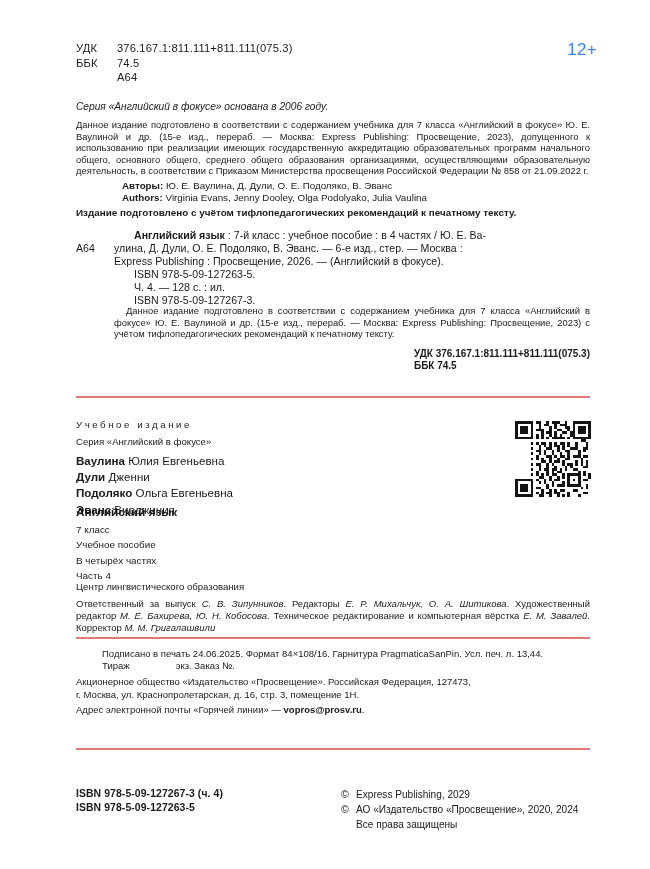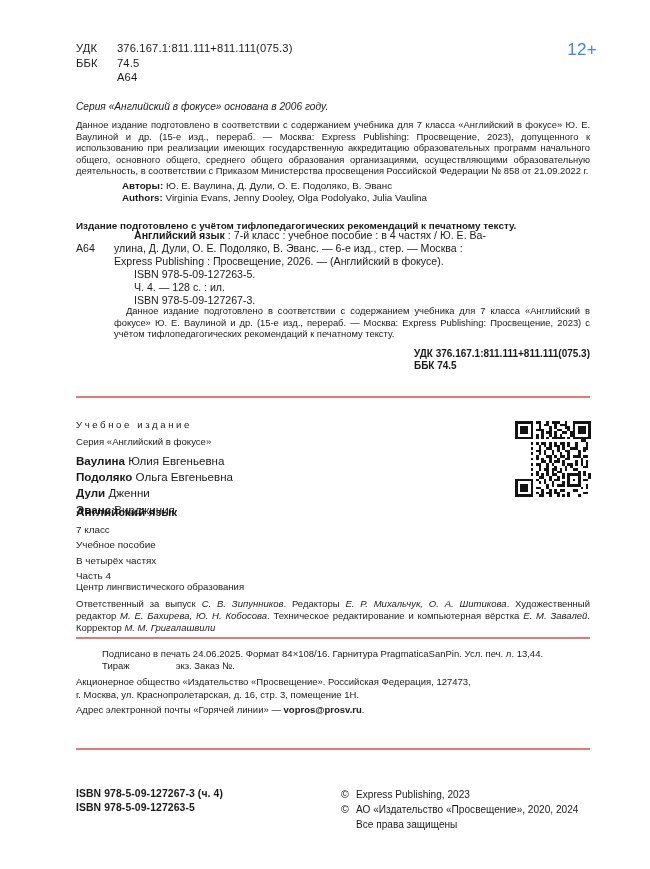--- a/index.html
+++ b/index.html
@@ -85,21 +85,21 @@
     top: 180px;
     width: 514px;
     font-size: 9.8px;
     line-height: 12.2px;
   }
   .authors-block .line { display: block; margin-left: 46px; }
 
   .tiflo-note {
     position: absolute;
     left: 76px;
-    top: 220px;
+    top: 207px;
     width: 514px;
     font-size: 9.9px;
     font-weight: bold;
     line-height: 12px;
   }
 
   
   .cip {
     position: absolute;
     left: 76px;
@@ -347,22 +347,22 @@
 
   <div class="rule r1"></div>
   <div class="rule r2"></div>
   <div class="rule r3"></div>
 
   <div class="imprint-kicker">Учебное издание</div>
   <div class="imprint-series">Серия «Английский в фокусе»</div>
 
   <div class="imprint-authors">
     <span class="line"><span class="b">Ваулина</span><span> Юлия Евгеньевна</span></span>
+    <span class="line"><span class="b">Дули</span><span> Дженни</span></span>
     <span class="line"><span class="b">Подоляко</span><span> Ольга Евгеньевна</span></span>
-    <span class="line"><span class="b">Дули</span><span> Дженни</span></span>
     <span class="line"><span class="b">Эванс</span><span> Вирджиния</span></span>
   </div>
 
   <div class="imprint-title">Английский язык</div>
 
   <div class="imprint-meta">
     <span class="line">7 класс</span>
     <span class="line">Учебное пособие</span>
     <span class="line">В четырёх частях</span>
     <span class="line">Часть 4</span>
@@ -544,18 +544,18 @@
       </g>
     </svg>
   </div>
 
   <div class="isbn-block">
     <span class="line">ISBN 978-5-09-127267-3 (ч. 4)</span>
     <span class="line">ISBN 978-5-09-127263-5</span>
   </div>
 
   <div class="copyright-block">
-    <span class="line"><span class="mark">©</span><span>Express Publishing, 2023</span></span>
+    <span class="line"><span class="mark">©</span><span>Express Publishing, 2029</span></span>
     <span class="line"><span class="mark">©</span><span>АО «Издательство «Просвещение», 2020, 2024</span></span>
     <span class="line noindent">Все права защищены</span>
   </div>
 
 </div>
 
 </body></html>

